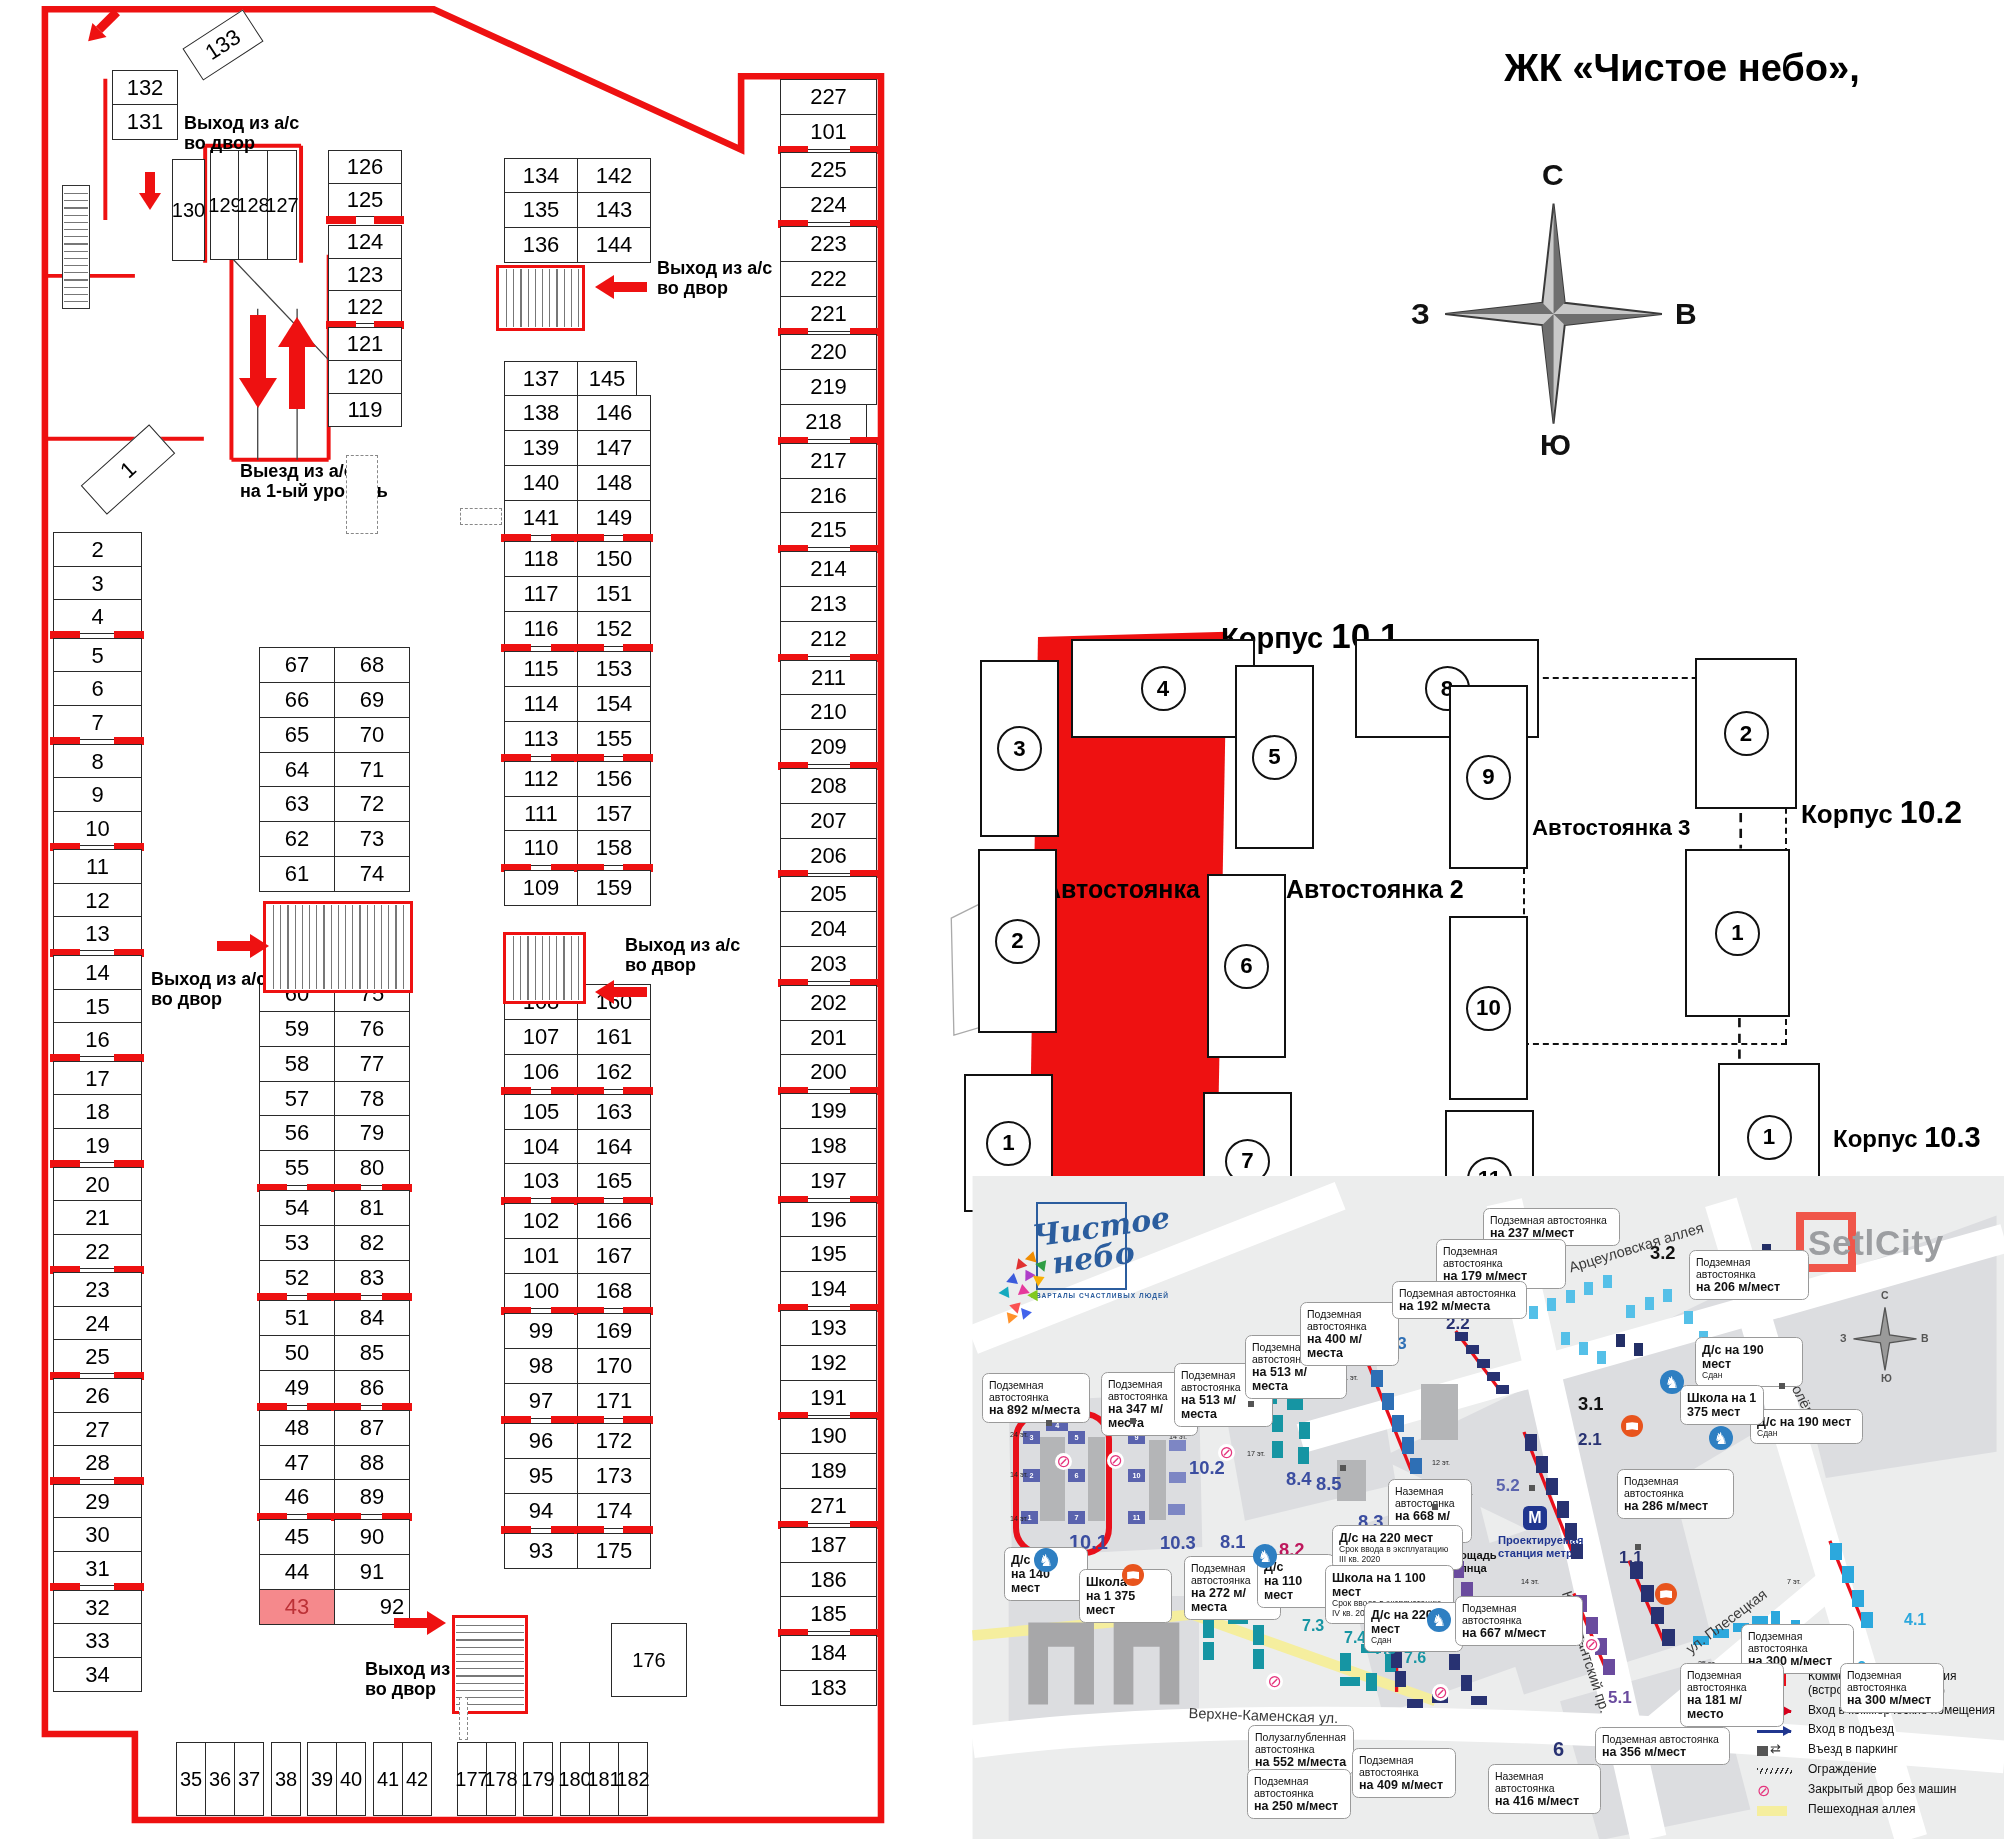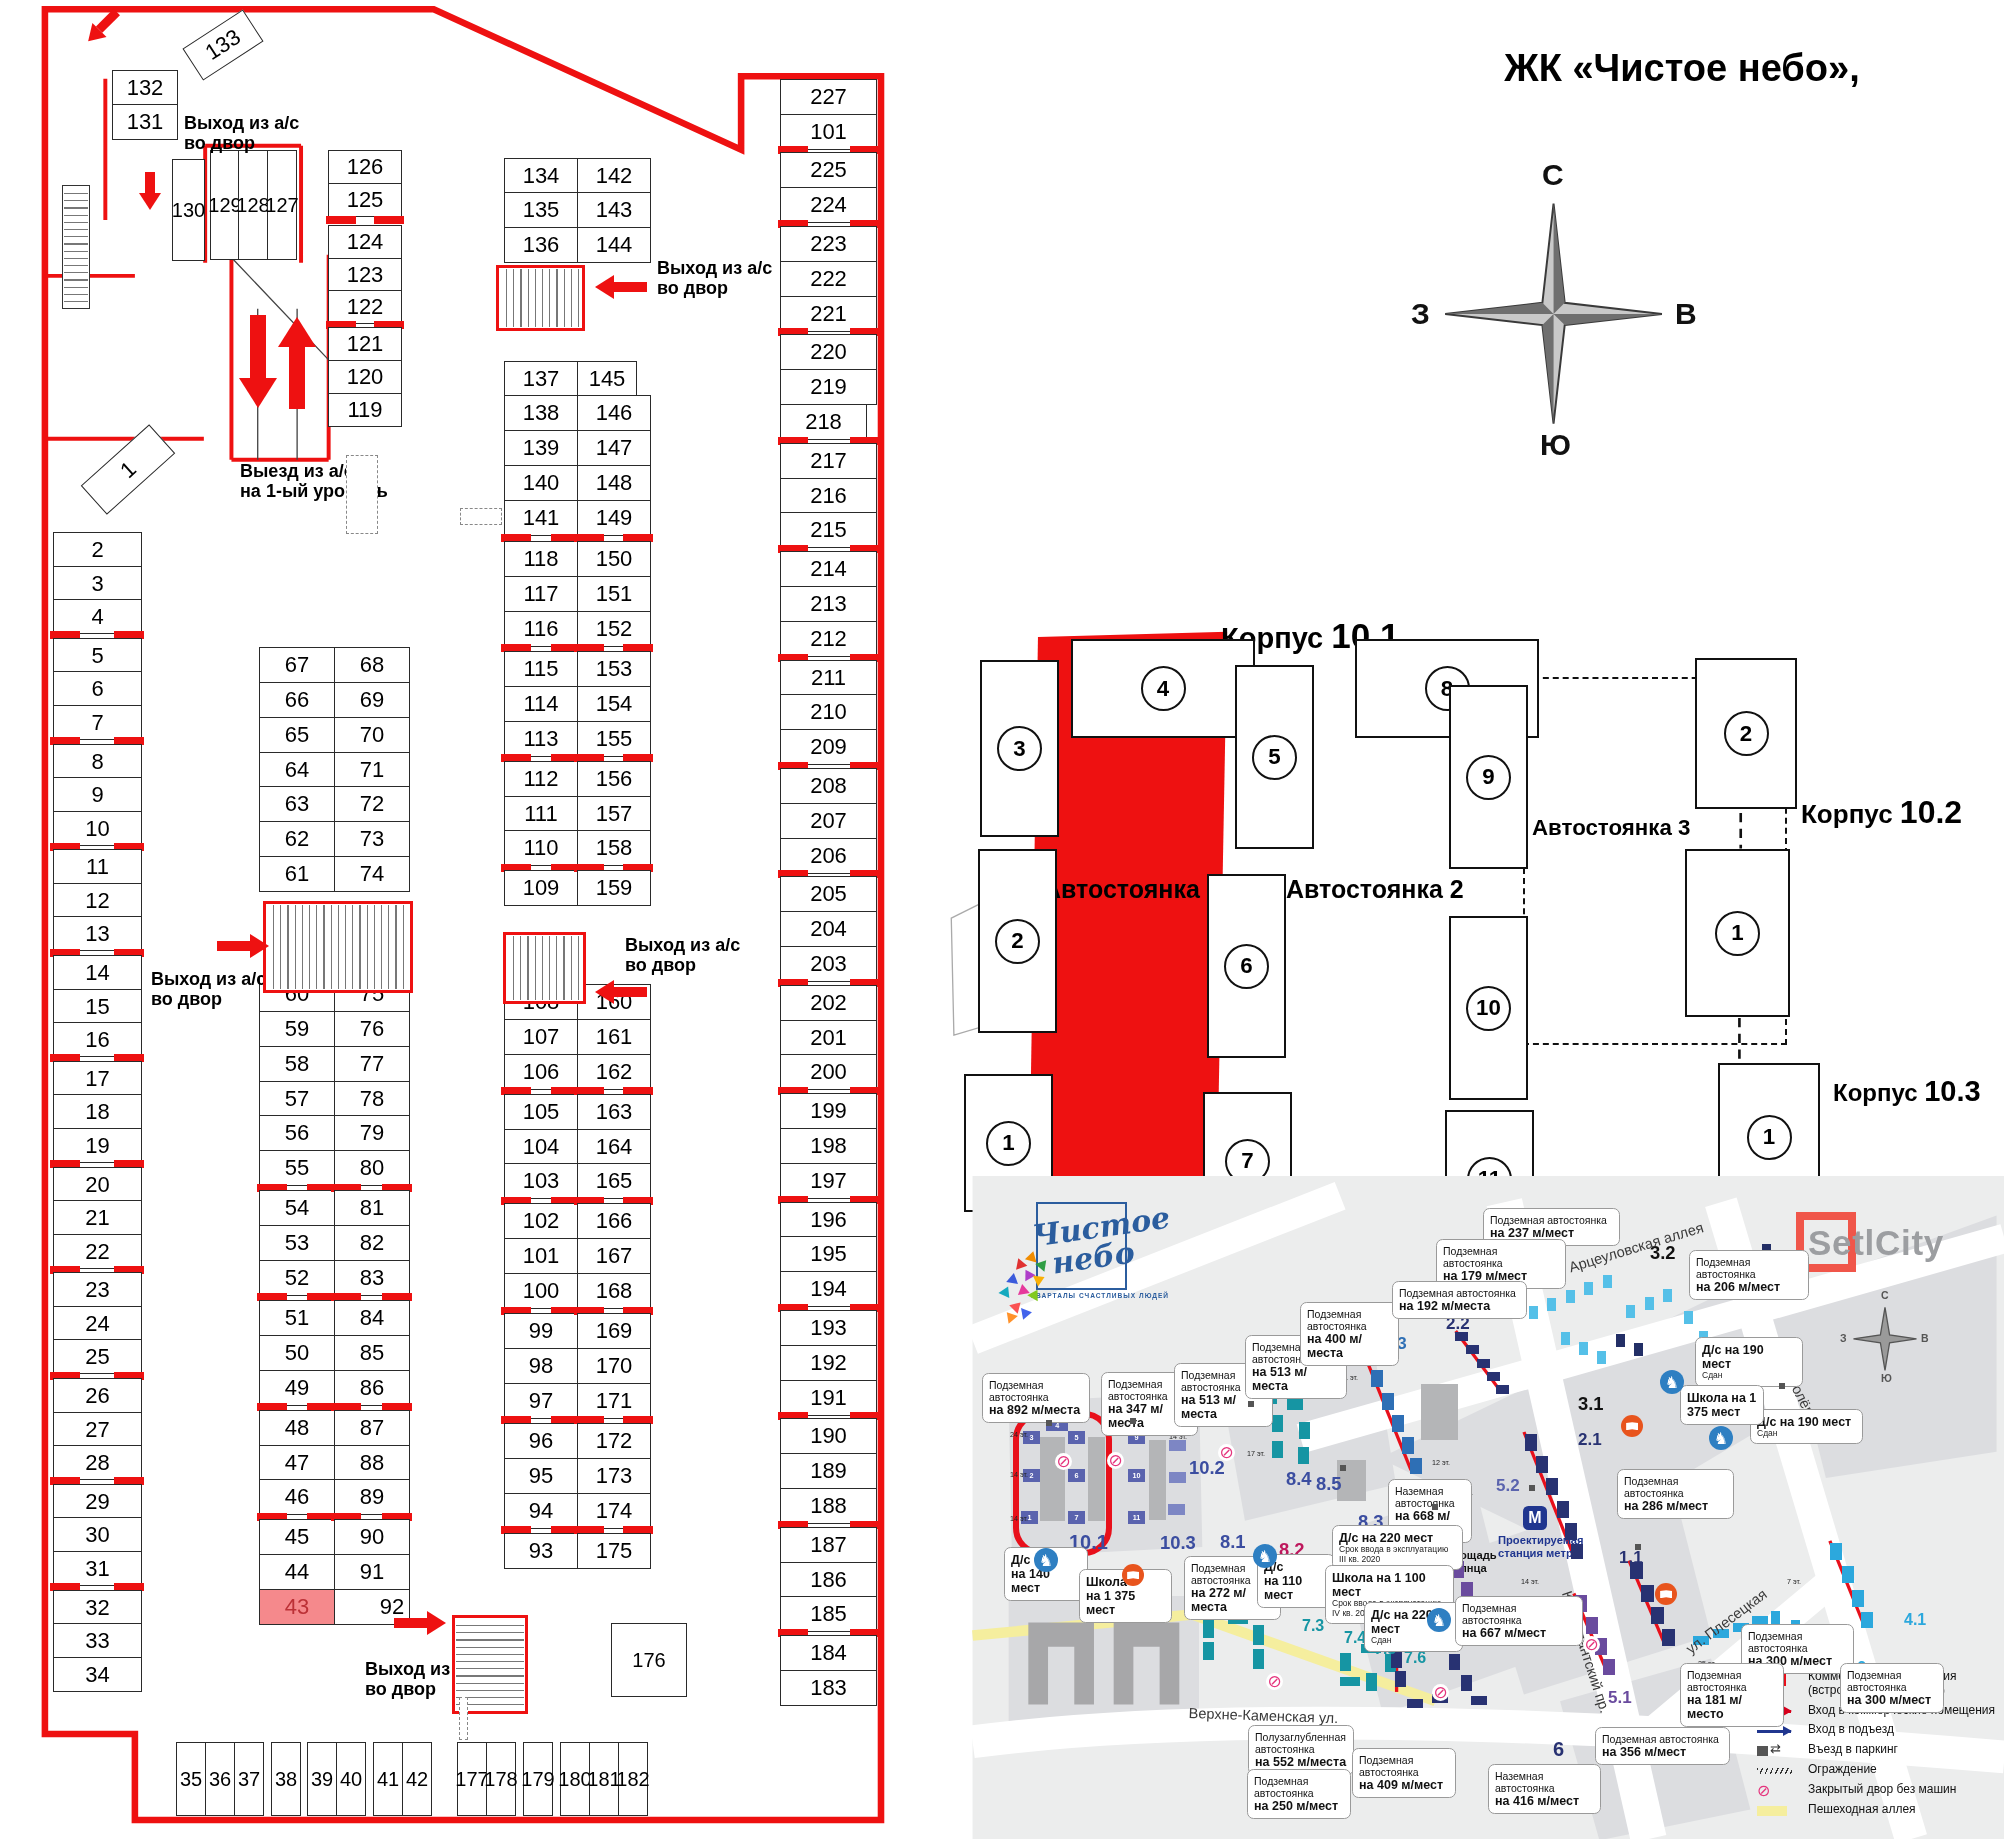--- a/index.html
+++ b/index.html
@@ -381,21 +381,21 @@
       <div class="stall" style="left: 780px; top: 1271px; width: 97px; height: 36px;">194</div>
       <div class="stub" style="left: 778px; top: 1304px; width: 30px; height: 8px;"></div>
       <div class="stub" style="left: 850px; top: 1304px; width: 30px; height: 8px;"></div>
       <div class="stall" style="left: 780px; top: 1310px; width: 97px; height: 36px;">193</div>
       <div class="stall" style="left: 780px; top: 1345px; width: 97px; height: 36px;">192</div>
       <div class="stall" style="left: 780px; top: 1380px; width: 97px; height: 36px;">191</div>
       <div class="stub" style="left: 778px; top: 1412px; width: 30px; height: 8px;"></div>
       <div class="stub" style="left: 850px; top: 1412px; width: 30px; height: 8px;"></div>
       <div class="stall" style="left: 780px; top: 1418px; width: 97px; height: 36px;">190</div>
       <div class="stall" style="left: 780px; top: 1453px; width: 97px; height: 36px;">189</div>
-      <div class="stall" style="left: 780px; top: 1488px; width: 97px; height: 36px;">188</div>
+      <div class="stall" style="left: 780px; top: 1488px; width: 97px; height: 36px;">271</div>
       <div class="stub" style="left: 778px; top: 1521px; width: 30px; height: 8px;"></div>
       <div class="stub" style="left: 850px; top: 1521px; width: 30px; height: 8px;"></div>
       <div class="stall" style="left: 780px; top: 1527px; width: 97px; height: 36px;">187</div>
       <div class="stall" style="left: 780px; top: 1562px; width: 97px; height: 36px;">186</div>
       <div class="stall" style="left: 780px; top: 1596px; width: 97px; height: 36px;">185</div>
       <div class="stub" style="left: 778px; top: 1629px; width: 30px; height: 8px;"></div>
       <div class="stub" style="left: 850px; top: 1629px; width: 30px; height: 8px;"></div>
       <div class="stall" style="left: 780px; top: 1635px; width: 97px; height: 36px;">184</div>
       <div class="stall" style="left: 780px; top: 1670px; width: 97px; height: 36px;">183</div>
       <div class="stall" style="left: 328px; top: 150px; width: 74px; height: 34px;">126</div>
@@ -525,21 +525,21 @@
     <div class="sp-dash-rect" style="left:1523px;top:677px;width:264px;height:368px;"></div>
     <div class="sp-title" style="left:1221px;top:616px;">
       <span class="pref">Корпус </span><span class="num">10.1</span>
     </div>
     <div class="sp-park-label" style="left:1043px;top:875px;">Автостоянка 1</div>
     <div class="sp-park-label" style="left:1286px;top:875px;">Автостоянка 2</div>
     <div class="sp-park-label" style="left:1532px;top:815px;font-size:22.3px;">Автостоянка 3</div>
     <div class="sp-title" style="left:1801px;top:794px;">
       <span class="pref" style="font-size:26px;">Корпус </span><span class="num" style="font-size:32px;">10.2</span>
     </div>
-    <div class="sp-title" style="left:1833px;top:1075px;">
+    <div class="sp-title" style="left:1833px;top:1121px;">
       <span class="pref" style="font-size:24px;">Корпус </span><span class="num" style="font-size:29px;">10.3</span>
     </div>
   <div class="bld" style="left: 980px; top: 660px; width: 79px; height: 177px;">
         <div class="num">3</div>
       </div>
       <div class="bld" style="left: 1071px; top: 639px; width: 184px; height: 99px;">
         <div class="num">4</div>
       </div>
       <div class="bld" style="left: 1235px; top: 665px; width: 79px; height: 184px;">
         <div class="num">5</div>

